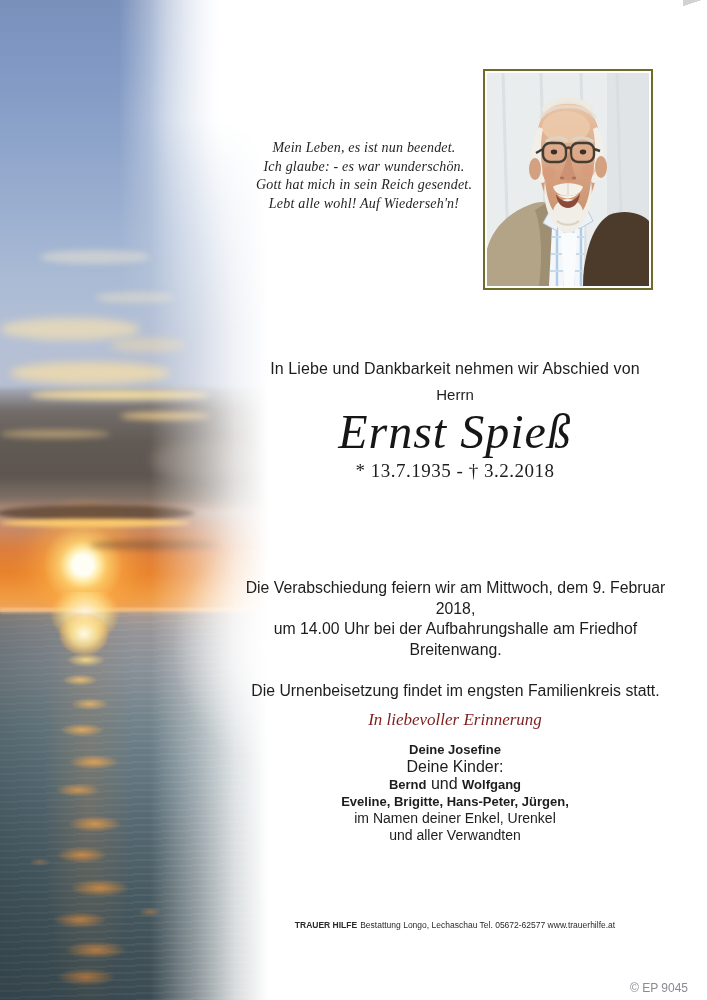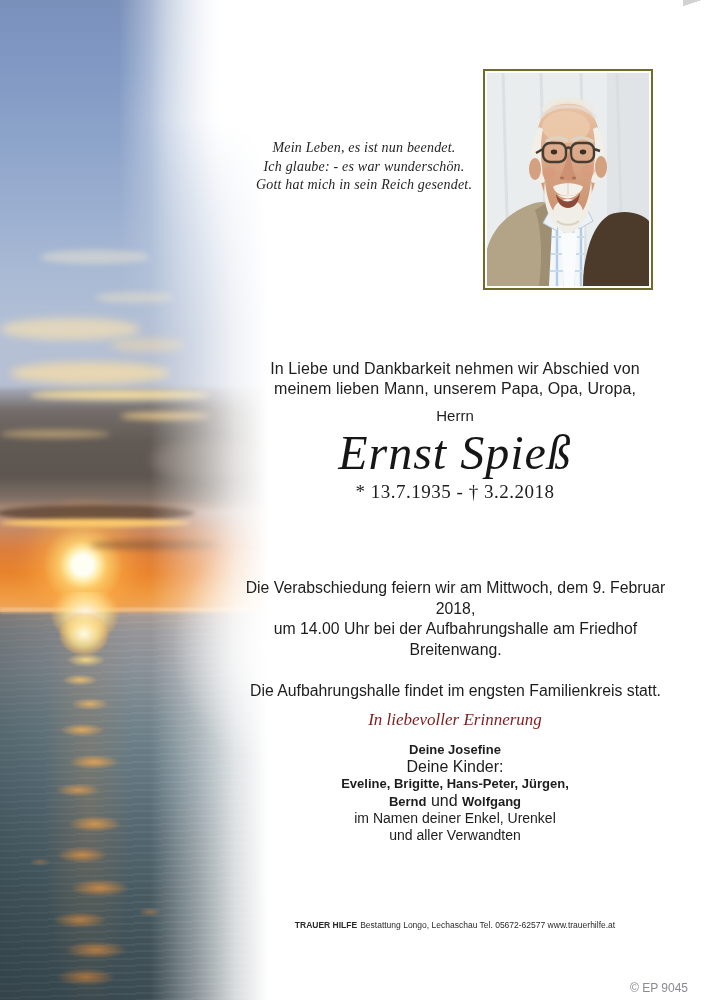--- a/index.html
+++ b/index.html
@@ -134,20 +134,21 @@
     <div class="glitter"></div>
     <div class="haze"></div>
     <div class="fade"></div>
     <div class="fade2"></div>
   </div>
 
   <div class="abs poem">
     <div>Mein Leben, es ist nun beendet.</div>
     <div>Ich glaube: - es war wunderschön.</div>
     <div>Gott hat mich in sein Reich gesendet.</div>
+    <div>Lebt alle wohl! Auf Wiederseh'n!</div>
   </div>
 
   <figure class="abs photo">
     <svg viewBox="0 0 162 213" aria-hidden="true">
       <defs>
         <linearGradient id="gskin" x1="0" y1="0" x2="0" y2="1">
           <stop offset="0" stop-color="#eac6a8"></stop>
             <stop offset="0.45" stop-color="#dba888"></stop>
             <stop offset="1" stop-color="#c9906e"></stop>
         </linearGradient>
@@ -211,38 +212,37 @@
 
       <path d="M69,121 C75,131 87,131 93,120 C92,130 87,135 81,135 C75,135 70,130 69,121 Z" fill="#8c4a38"></path>
       <path d="M70,121 C76,127 86,127 92,120 C86,124 76,124 70,121 Z" fill="#f8f5ef"></path>
       <path d="M66,114 C72,109 90,109 96,114 C94,120 88,123 81,123 C74,123 68,120 66,114 Z" fill="#f4f1ea"></path>
       <path d="M81,110 L81,122" stroke="#dcd5c7" stroke-width="1.2"></path>
     </svg>
   </figure>
 
   <section class="abs announce">
     <div class="intro-line">In Liebe und Dankbarkeit nehmen wir Abschied von</div>
-    <div class="intro-line">meinem lieben Mann, unserem Papa, Opa, Uropa,</div>
     <div class="salutation">Herrn</div>
     <h1 class="deceased-name">Ernst Spieß</h1>
     <div class="dates">* 13.7.1935 - † 3.2.2018</div>
   </section>
 
   <section class="abs ceremony">
     <div>Die Verabschiedung feiern wir am Mittwoch, dem 9. Februar 2018,</div>
     <div>um 14.00 Uhr bei der Aufbahrungshalle am Friedhof Breitenwang.</div>
-    <div class="urn-note">Die Aufbahrungshalle findet im engsten Familienkreis statt.</div>
+    <div class="urn-note">Die Urnenbeisetzung findet im engsten Familienkreis statt.</div>
   </section>
 
   <section class="abs remember">
     <div class="remember-title">In liebevoller Erinnerung</div>
     <div class="fam bold">Deine Josefine</div>
     <div class="fam">Deine Kinder:</div>
+    <div class="fam"><span class="bold">Bernd</span><span> und </span><span class="bold">Wolfgang</span></div>
     <div class="fam bold">Eveline, Brigitte, Hans-Peter, Jürgen,</div>
-    <div class="fam"><span class="bold">Bernd</span><span> und </span><span class="bold">Wolfgang</span></div>
     <div class="fam small">im Namen deiner Enkel, Urenkel</div>
     <div class="fam small">und aller Verwandten</div>
   </section>
 
   <footer class="abs brandline">
     <span class="brand">TRAUER HILFE</span><span>Bestattung Longo, Lechaschau Tel. 05672-62577 www.trauerhilfe.at</span>
   </footer>
   <div class="abs print-code">© EP 9045</div>
 
   <div class="abs corner-artifact"></div>

